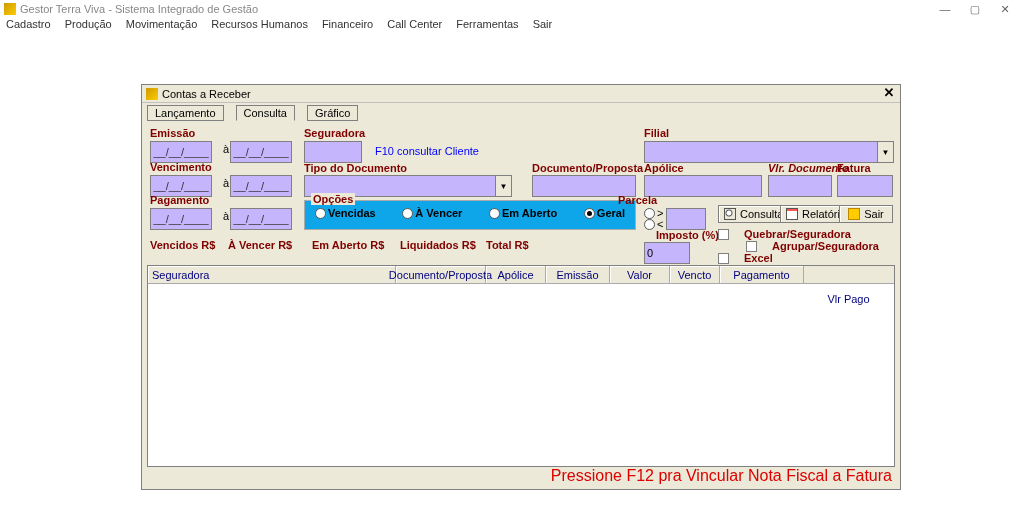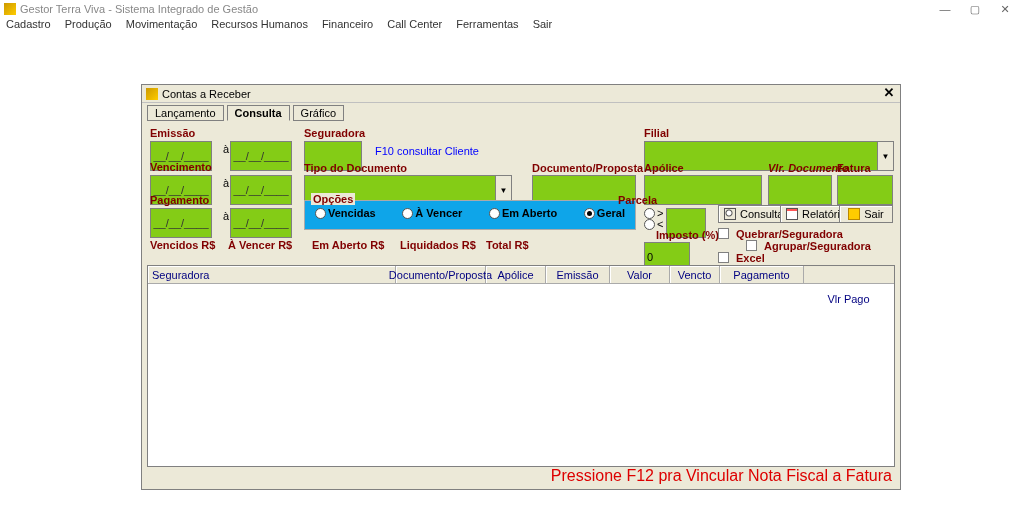--- a/index.html
+++ b/index.html
@@ -8,41 +8,41 @@
     .app-titlebar .icon { width: 12px; height: 12px; background: linear-gradient(135deg, #c90, #fc0); margin-right: 4px; }
     .app-titlebar .spacer { flex: 1; }
     .app-titlebar .winbtn { width: 30px; text-align: center; color: #666; cursor: default; }
     .app-menubar { height: 18px; display: flex; gap: 14px; padding: 0 6px; color: #333; }
     .app-menubar > div { cursor: default; }
     .inner-window { position: absolute; left: 141px; top: 84px; width: 760px; height: 406px; background: #ece9d8; border: 1px solid #808080; box-shadow: 0 1px 0 #fff inset; }
     .inner-titlebar { height: 18px; display: flex; align-items: center; padding: 0 4px; background: #ece9d8; border-bottom: 1px solid #c0c0c0; }
     .inner-titlebar .icon { width: 12px; height: 12px; background: linear-gradient(135deg, #c90, #fc0); margin-right: 4px; }
     .inner-titlebar .spacer { flex: 1; }
     .inner-titlebar .close { width: 14px; height: 14px; font-size: 13px; font-weight: bold; text-align: center; line-height: 12px; color: #000; cursor: default; }
-    .tabs { display: flex; gap: 3px; padding: 2px 5px 0 5px; }
+    .tabs { display: flex; gap: 12px; padding: 2px 5px 0 5px; }
     .tab { padding: 1px 7px; border: 1px solid #808080; background: #ece9d8; font-size: 11px; cursor: default; }
-    .tab.active { font-weight: bold; border-bottom-color: #ece9d8; position: relative; text-align: center; }
+    .tab.active { font-weight: normal; border-bottom-color: #ece9d8; position: relative; text-align: center; }
     .panel { position: relative; height: calc(100% - 18px - 20px); }
     .maroon { color: #800000; font-weight: bold; font-size: 11px; }
     .blue-link { color: #00f; font-size: 11px; }
-    .txt-input { background: #84cc16; border: 1px solid #808080; height: 30px; font-size: 11px; padding: 0 2px; }
+    .txt-input { background: #c4b5fd; border: 1px solid #808080; height: 22px; font-size: 11px; padding: 0 2px; }
     .date-input { width: 62px; text-align: center; color: #333; }
     .ate { margin: 0 5px; font-size: 11px; }
     label { position: absolute; white-space: nowrap; }
     .group { position: absolute; border: 1px solid #aaa; background: #0ea5e9; }
     .group-title { position: absolute; top: -8px; left: 6px; padding: 0 2px; background: #ece9d8; }
     .radio { display: inline-flex; align-items: center; gap: 2px; font-size: 11px; }
     .radio .dot { width: 11px; height: 11px; border-radius: 50%; border: 1px solid #555; background: #fff; display: inline-flex; align-items: center; justify-content: center; }
     .radio .dot.selected::after { content: ""; width: 5px; height: 5px; border-radius: 50%; background: #000; }
     .btn { display: inline-flex; align-items: center; gap: 4px; padding: 2px 5px; border: 1px solid #808080; background: #ece9d8; box-shadow: inset 1px 1px 0 #fff; cursor: default; font-size: 11px; }
     .btn-icon { width: 12px; height: 12px; background: #888; display: inline-block; }
     .btn-icon.search { background: radial-gradient(circle at 4px 4px, #fff 2px, #555 3px, transparent 4px); border: 1px solid #555; }
     .btn-icon.report { background: #fff; border: 1px solid #555; box-shadow: inset 0 2px 0 #f55; }
     .btn-icon.exit { background: #fc0; border: 1px solid #b80; }
-    .chk { display: flex; align-items: flex-start; gap: 7px; }
+    .chk { display: flex; align-items: center; gap: 15px; }
     .chk .box { width: 11px; height: 11px; border: 1px solid #808080; background: #fff; }
     .grid { position: absolute; left: 5px; right: 5px; top: 144px; bottom: 20px; background: #fff; border: 1px solid #808080; overflow: hidden; }
     .grid-header { display: flex; height: 18px; background: #ece9d8; border-bottom: 1px solid #aaa; }
     .gh { border-right: 1px solid #aaa; box-shadow: inset 1px 1px 0 #fff; color: #000080; font-size: 11px; display: flex; align-items: center; justify-content: center; padding: 0 3px; }
     .legend { position: absolute; bottom: 2px; left: 8px; display: flex; gap: 10px; font-size: 11px; align-items: center; }
     .legend .sq { width: 10px; height: 10px; display: inline-block; }
     .f12 { position: absolute; bottom: 2px; right: 8px; color: #d00; font-size: 16px; }
     .combo { position: relative; }
     .combo .arrow { position: absolute; right: 0; top: 0; width: 16px; height: 100%; border-left: 1px solid #808080; background: #ece9d8; display: flex; align-items: center; justify-content: center; font-size: 8px; }
   </style>

